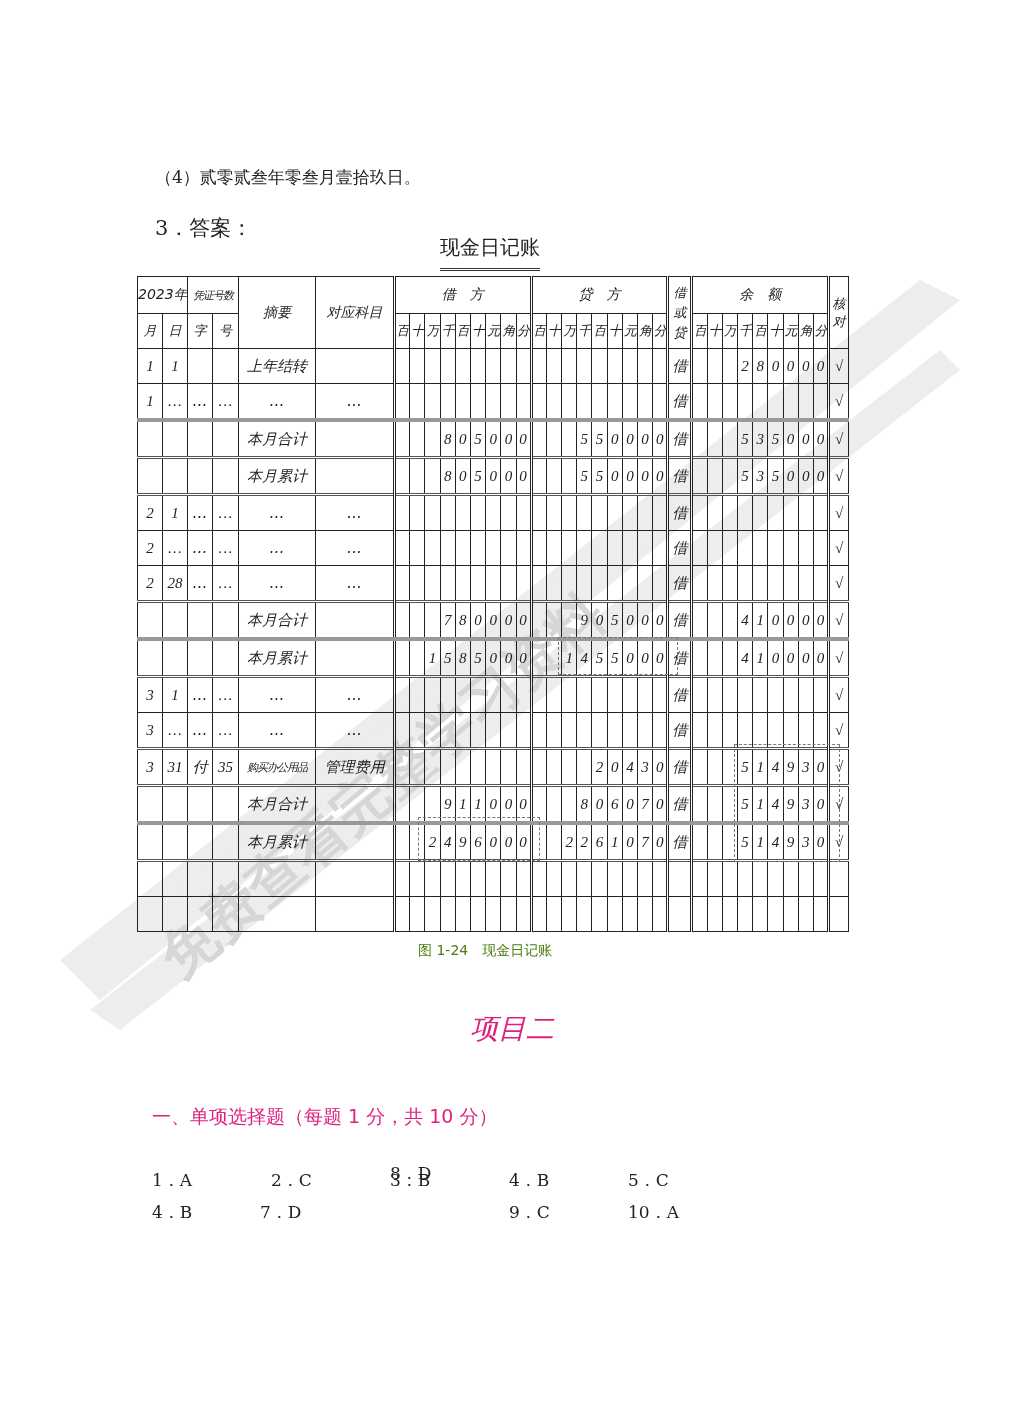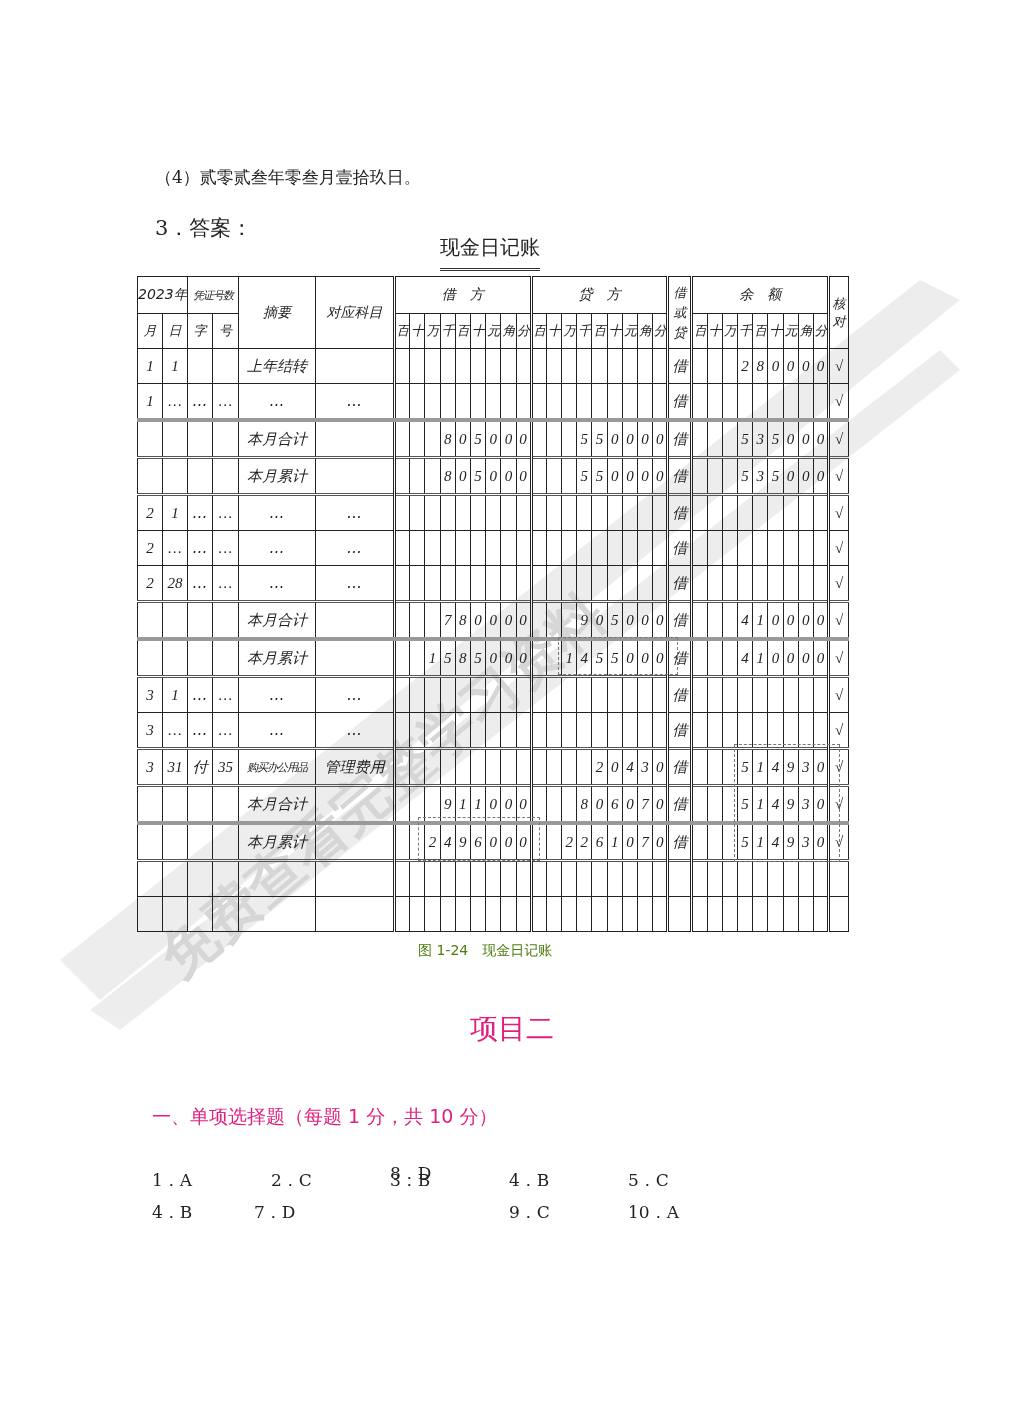--- a/index.html
+++ b/index.html
@@ -18,21 +18,21 @@
   table.ledger td.u { font-size:12px; font-family:"DejaVu Sans", sans-serif; letter-spacing:-1px; }
   .cn { font-family:"DejaVu Sans", sans-serif; font-size:14px; }
   .small { font-size:11px !important; letter-spacing:-1px; }
   .dl { border-left:3px double #222 !important; }
   .tb { border-top:3px double #555 !important; }
   .tbt { border-top:4px solid #999 !important; }
   .dig { font-size:15px; }
   .chk { font-size:13px; }
   .dash { position:absolute; border:1px dashed #777; z-index:2; pointer-events:none; }
   .caption { position:absolute; left:418px; top:942px; font-size:14px; color:#4d7c0f; font-family:"DejaVu Sans", sans-serif; }
-  .proj { position:absolute; left:470px; top:1010px; font-size:28px; color:#e0207f; font-family:"DejaVu Sans", sans-serif; }
+  .proj { position:absolute; left:470px; top:1010px; font-size:28px; color:#e0207f; font-family:"DejaVu Sans", sans-serif;font-style:italic; }
   .sec { position:absolute; left:152px; top:1104px; font-size:19px; color:#e0207f; font-family:"DejaVu Sans", sans-serif; }
   .ans { position:absolute; font-size:17px;text-align:right; }
 </style>
 </head>
 <body>
 
 <svg class="wm" viewBox="0 0 900 800">
   <g fill="#ececec" opacity="0.9">
     <polygon points="0,720 860,40 900,60 40,760"></polygon>
     <polygon points="30,770 880,110 900,130 60,790"></polygon>
@@ -706,16 +706,16 @@
 <div class="caption">图 1-24　现金日记账</div>
 <div class="proj">项目二</div>
 <div class="sec">一、单项选择题（每题 1 分，共 10 分）</div>
 
 <div class="ans" style="left:152px;top:1169px">1．A</div>
 <div class="ans" style="left:271px;top:1169px">2．C</div>
 <div class="ans" style="left:390px;top:1169px">3．B</div>
 <div class="ans" style="left:509px;top:1169px">4．B</div>
 <div class="ans" style="left:628px;top:1169px">5．C</div>
 <div class="ans" style="left:152px;top:1201px">4．B</div>
-<div class="ans" style="left:254px;top:1201px">7．D</div>
+<div class="ans" style="left:260px;top:1201px">7．D</div>
 <div class="ans" style="left:390px;top:1162px">8．D</div>
 <div class="ans" style="left:509px;top:1201px">9．C</div>
 <div class="ans" style="left:628px;top:1201px">10．A</div>
 
 </body></html>

